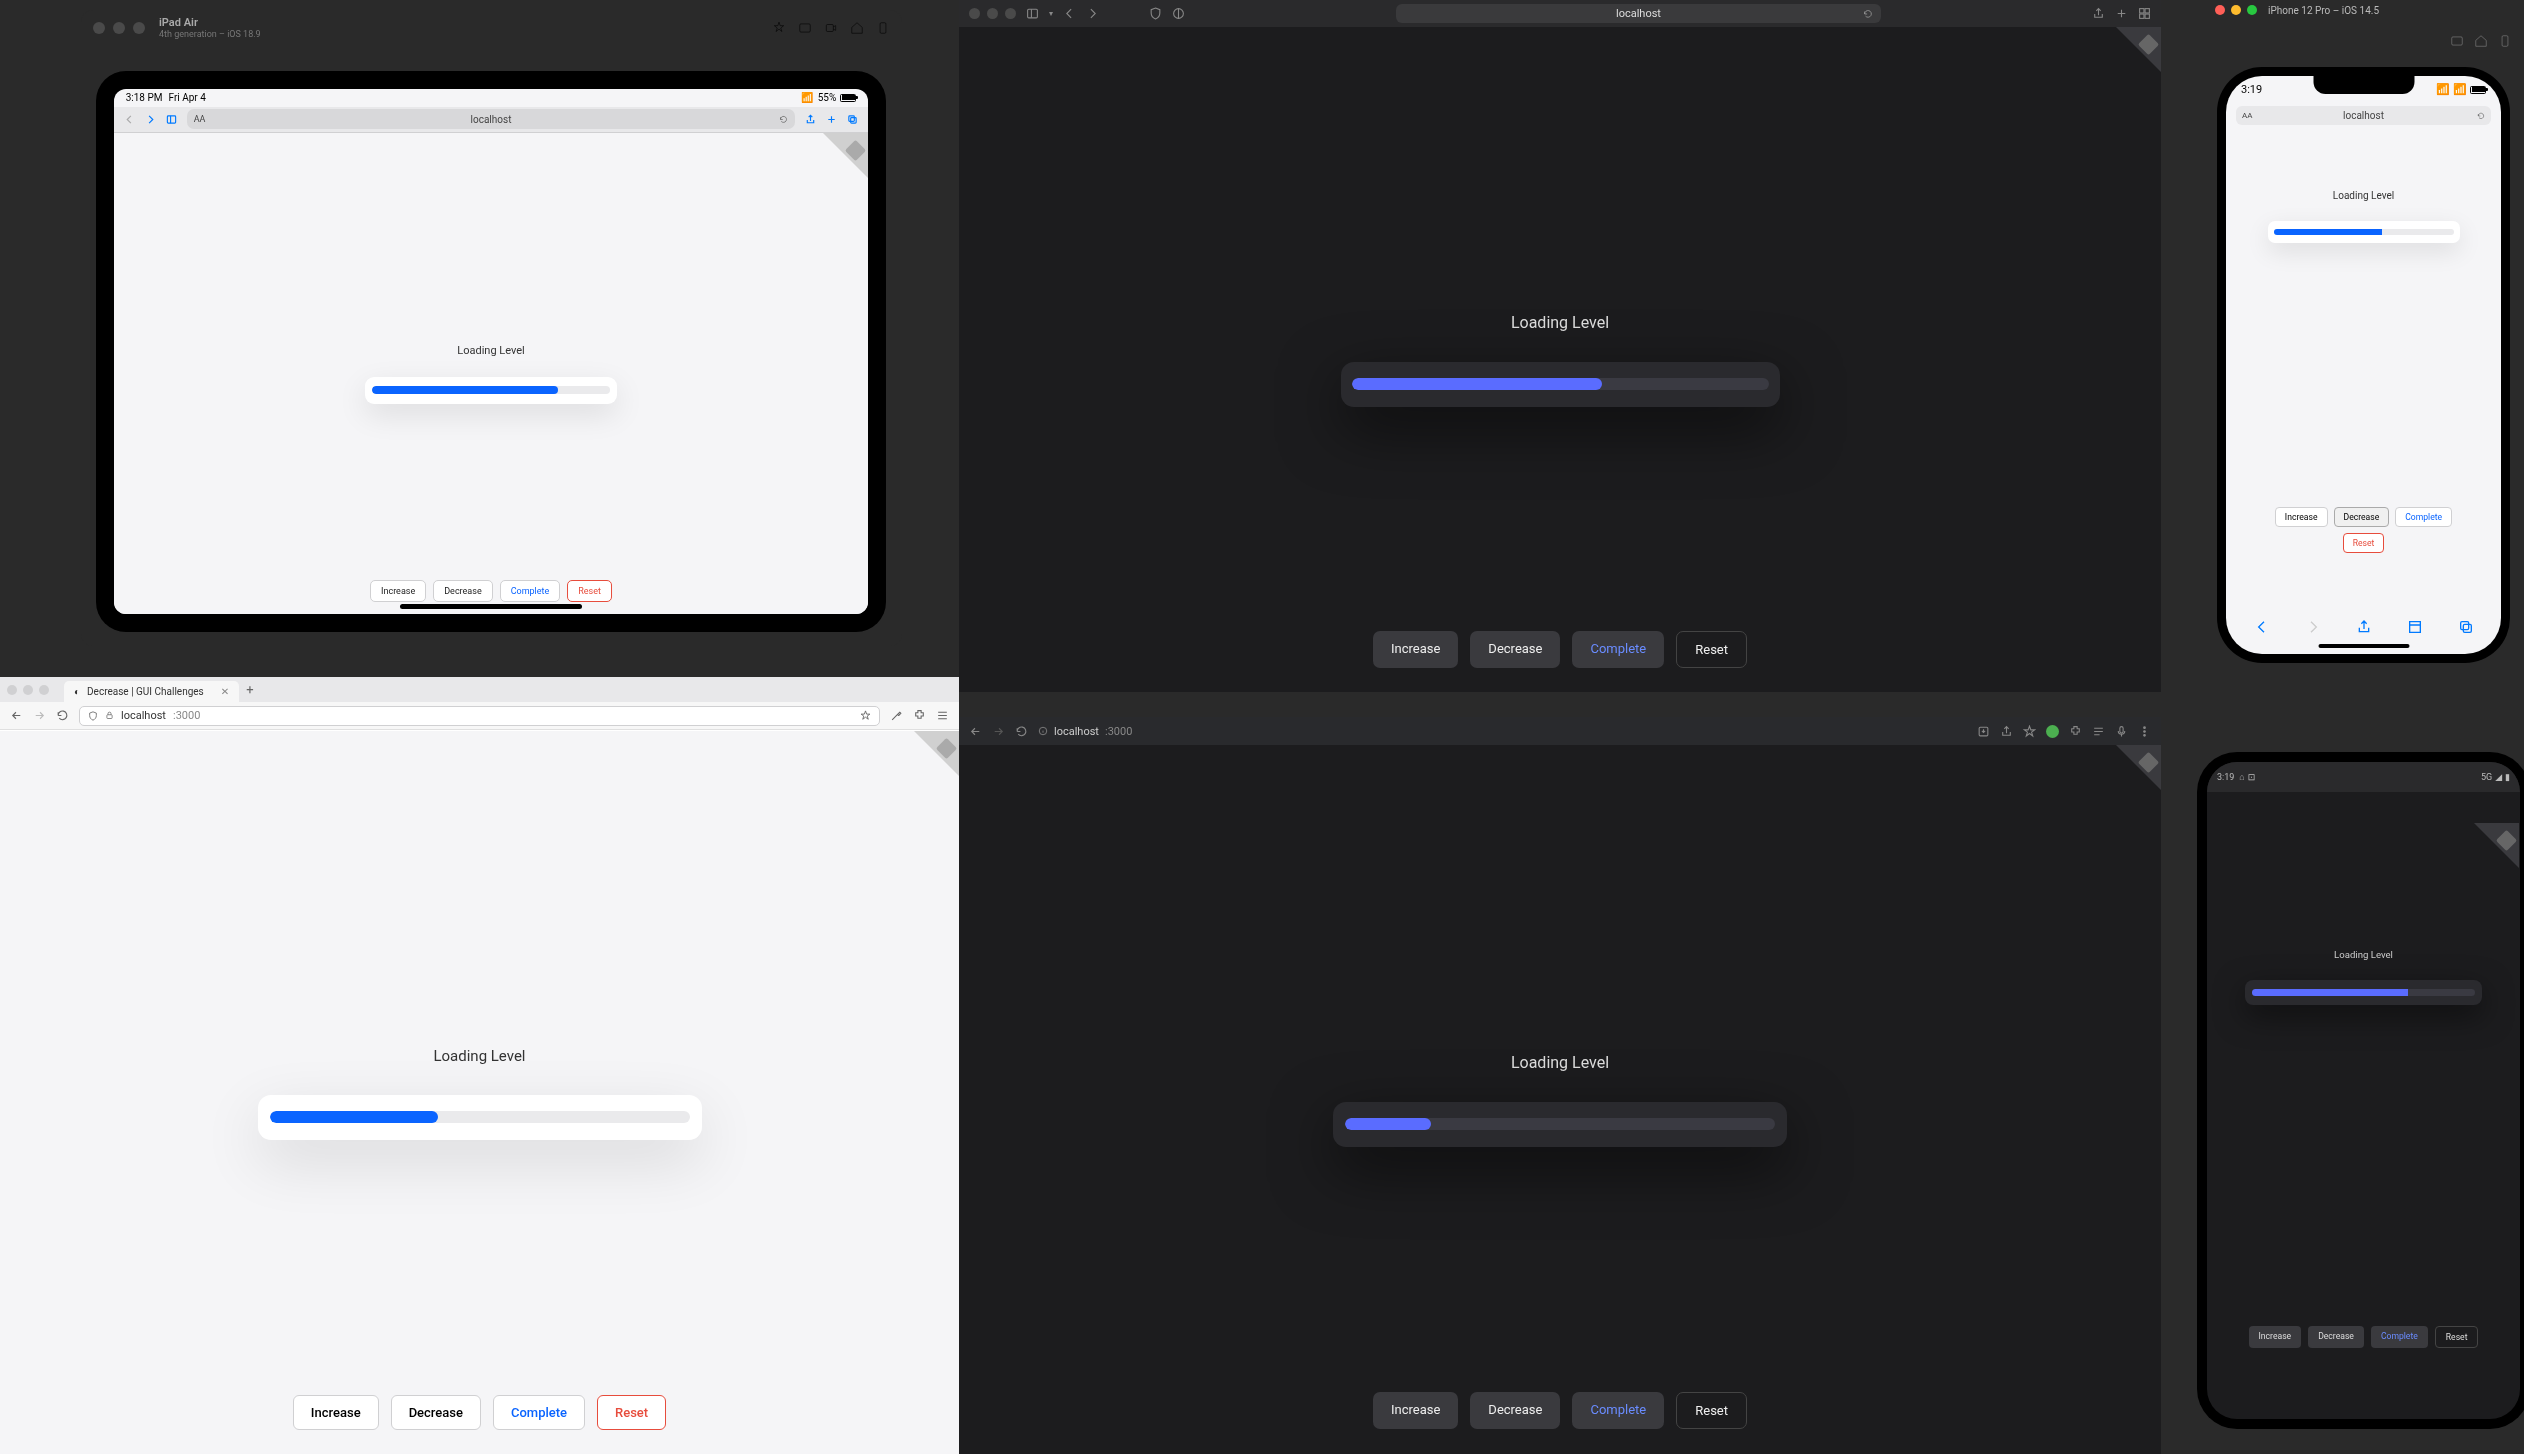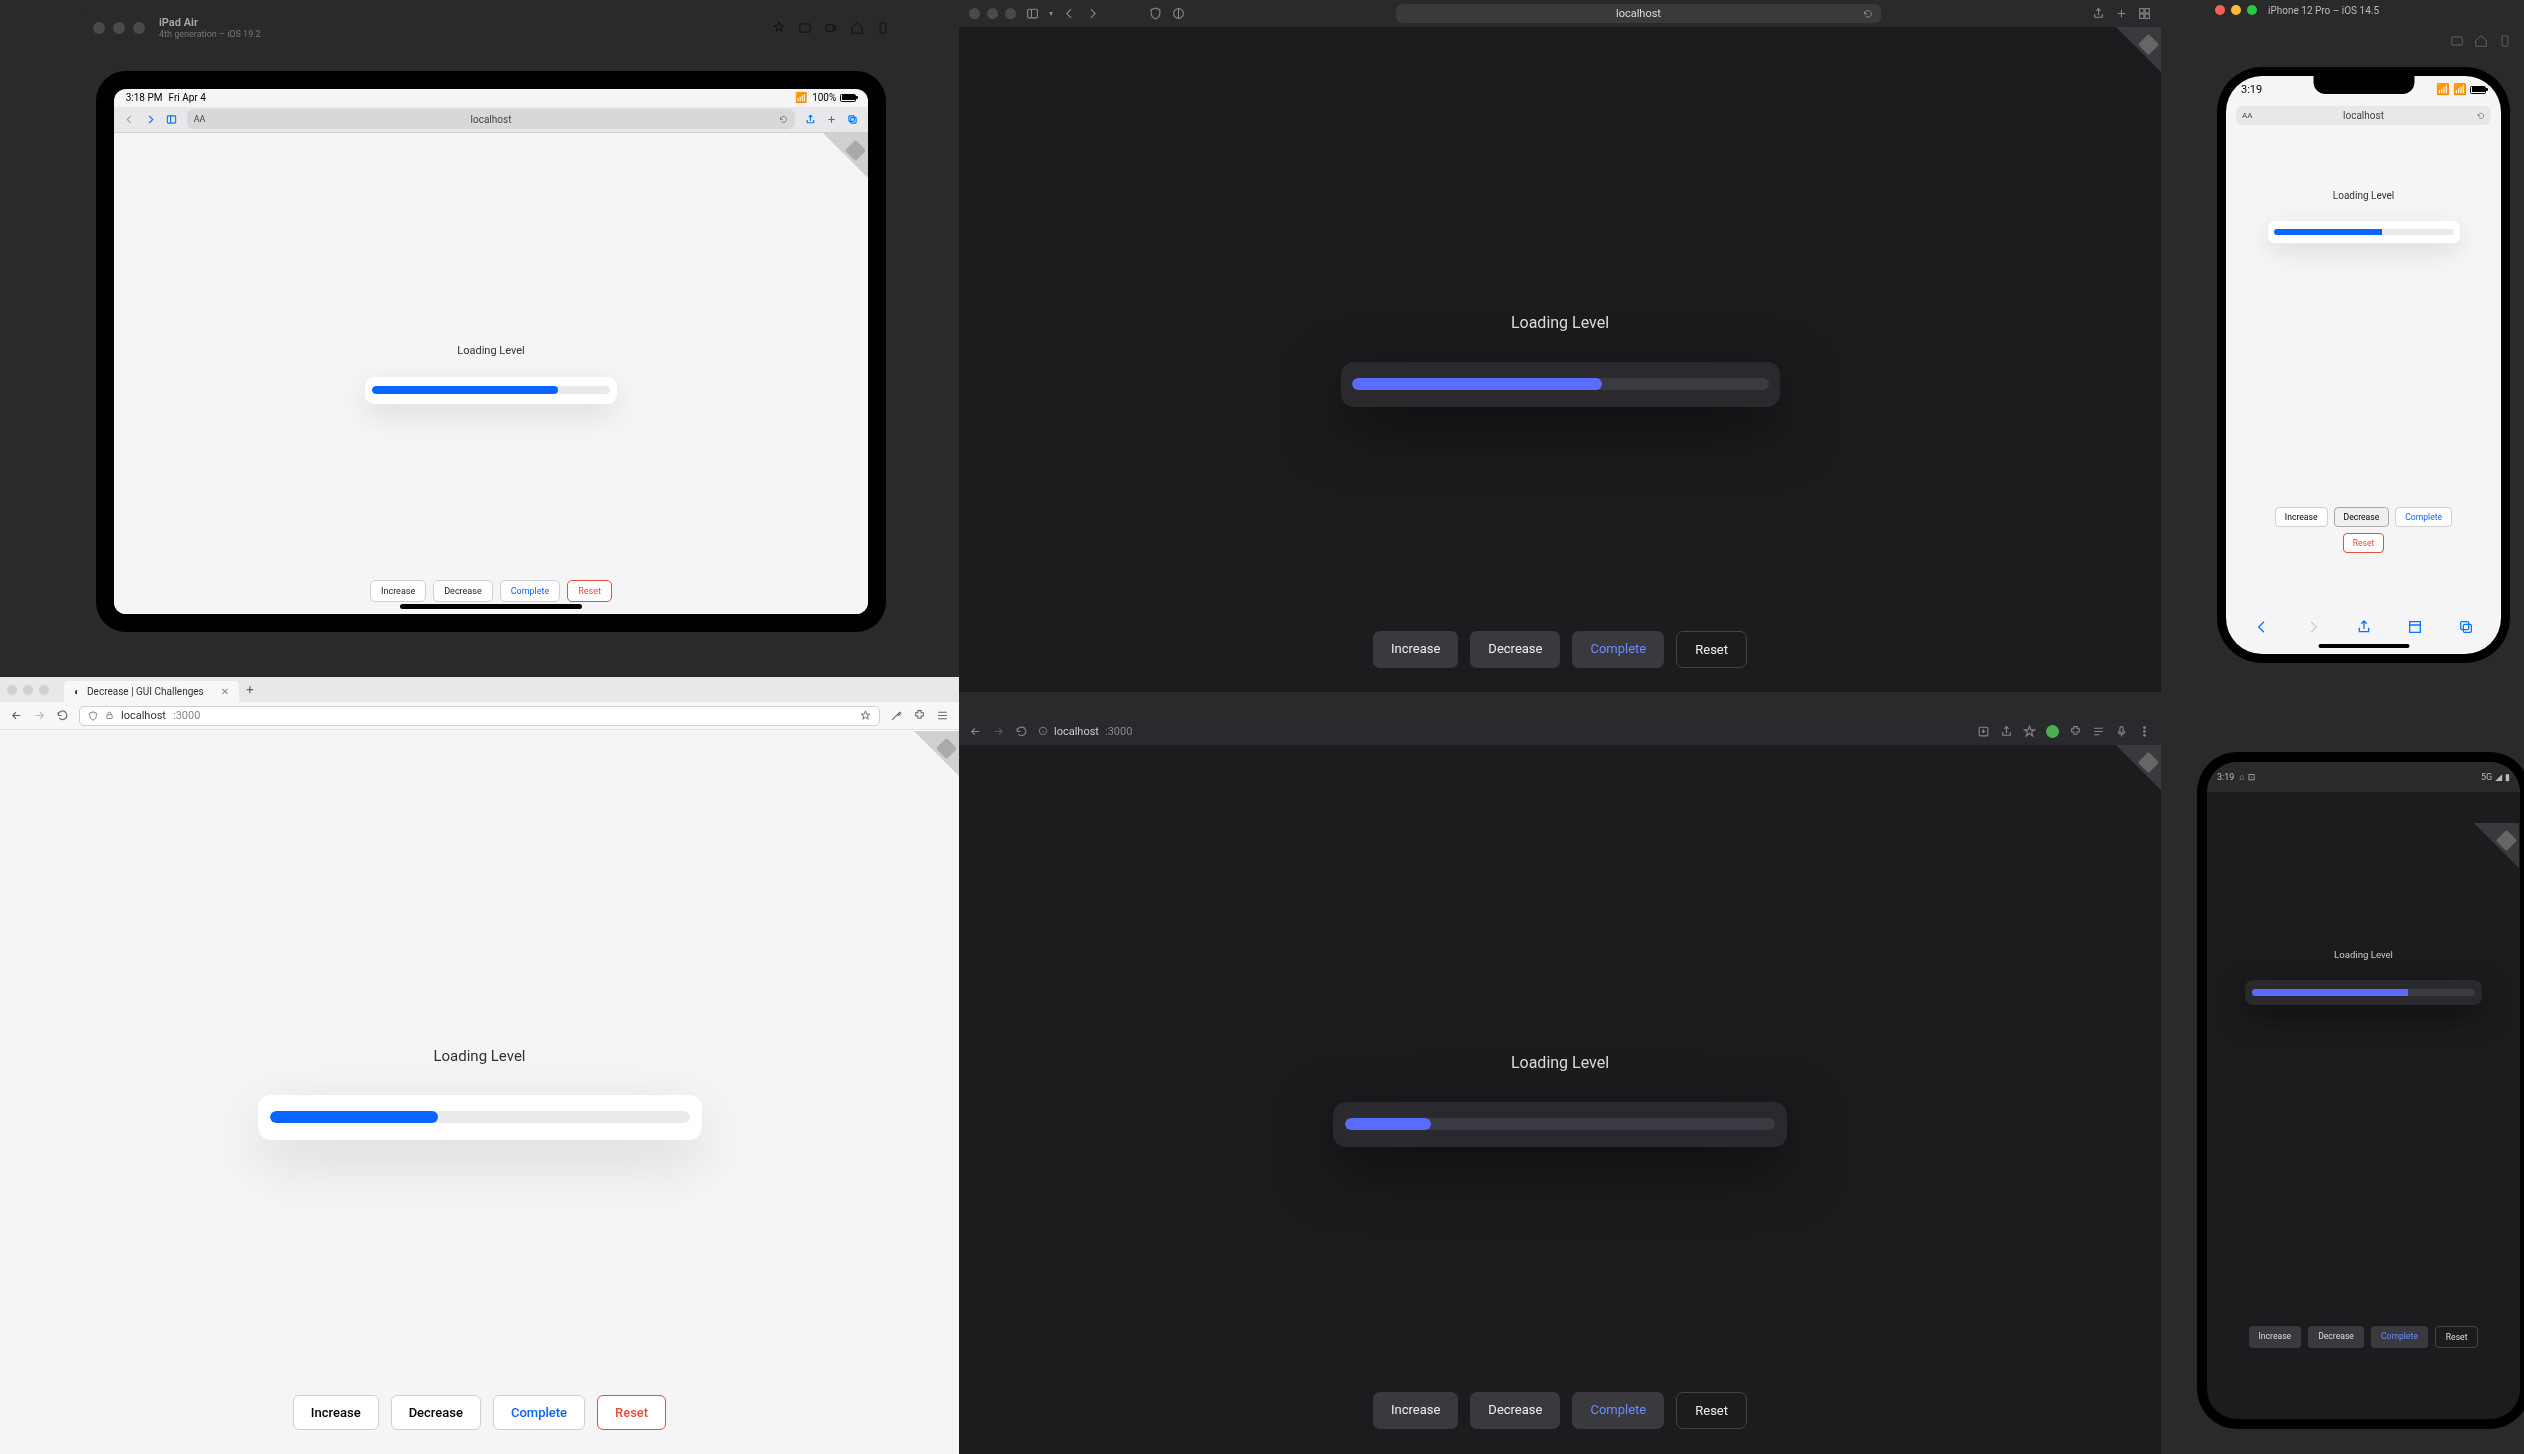--- a/index.html
+++ b/index.html
@@ -372,21 +372,21 @@
 </head>
 <body>
 
 <div class="ipad-window">
   <div class="ipad-titlebar">
     <div class="traffic-dot"></div>
     <div class="traffic-dot"></div>
     <div class="traffic-dot"></div>
     <div class="ipad-title-info">
       <div class="ipad-title">iPad Air</div>
-      <div class="ipad-subtitle">4th generation – iOS 19.2</div>
+      <div class="ipad-subtitle">4th generation – iOS 18.9</div>
     </div>
     <div class="ipad-toolbar-right">
       <svg class="sim-tbicon" viewBox="0 0 24 24">
           <path d="M12 2l2 6h6l-5 4 2 6-5-4-5 4 2-6-5-4h6z" fill="none" stroke="currentColor"></path>
         </svg>
       <svg class="sim-tbicon" viewBox="0 0 24 24">
           <rect x="3" y="5" width="18" height="14" rx="2" fill="none" stroke="currentColor"></rect>
         </svg>
       <svg class="sim-tbicon" viewBox="0 0 24 24">
           <rect x="4" y="6" width="12" height="12" rx="2" fill="none" stroke="currentColor"></rect>
@@ -401,21 +401,21 @@
     </div>
   </div>
 
   <div class="ipad-device">
     <div class="ipad-screen">
       <div class="ipad-statusbar">
         <span>3:18 PM</span>
         <span style="margin-left:6px">Fri Apr 4</span>
         <div class="right">
           <span>📶</span>
-          <span>100%</span>
+          <span>55%</span>
           <div class="batt-icon"></div>
         </div>
       </div>
       <div class="ipad-safari-chrome">
         <svg class="chev" viewBox="0 0 24 24">
             <path d="M15 4l-8 8 8 8"></path>
           </svg>
         <svg class="chev active" viewBox="0 0 24 24">
             <path d="M9 4l8 8-8 8"></path>
           </svg>

